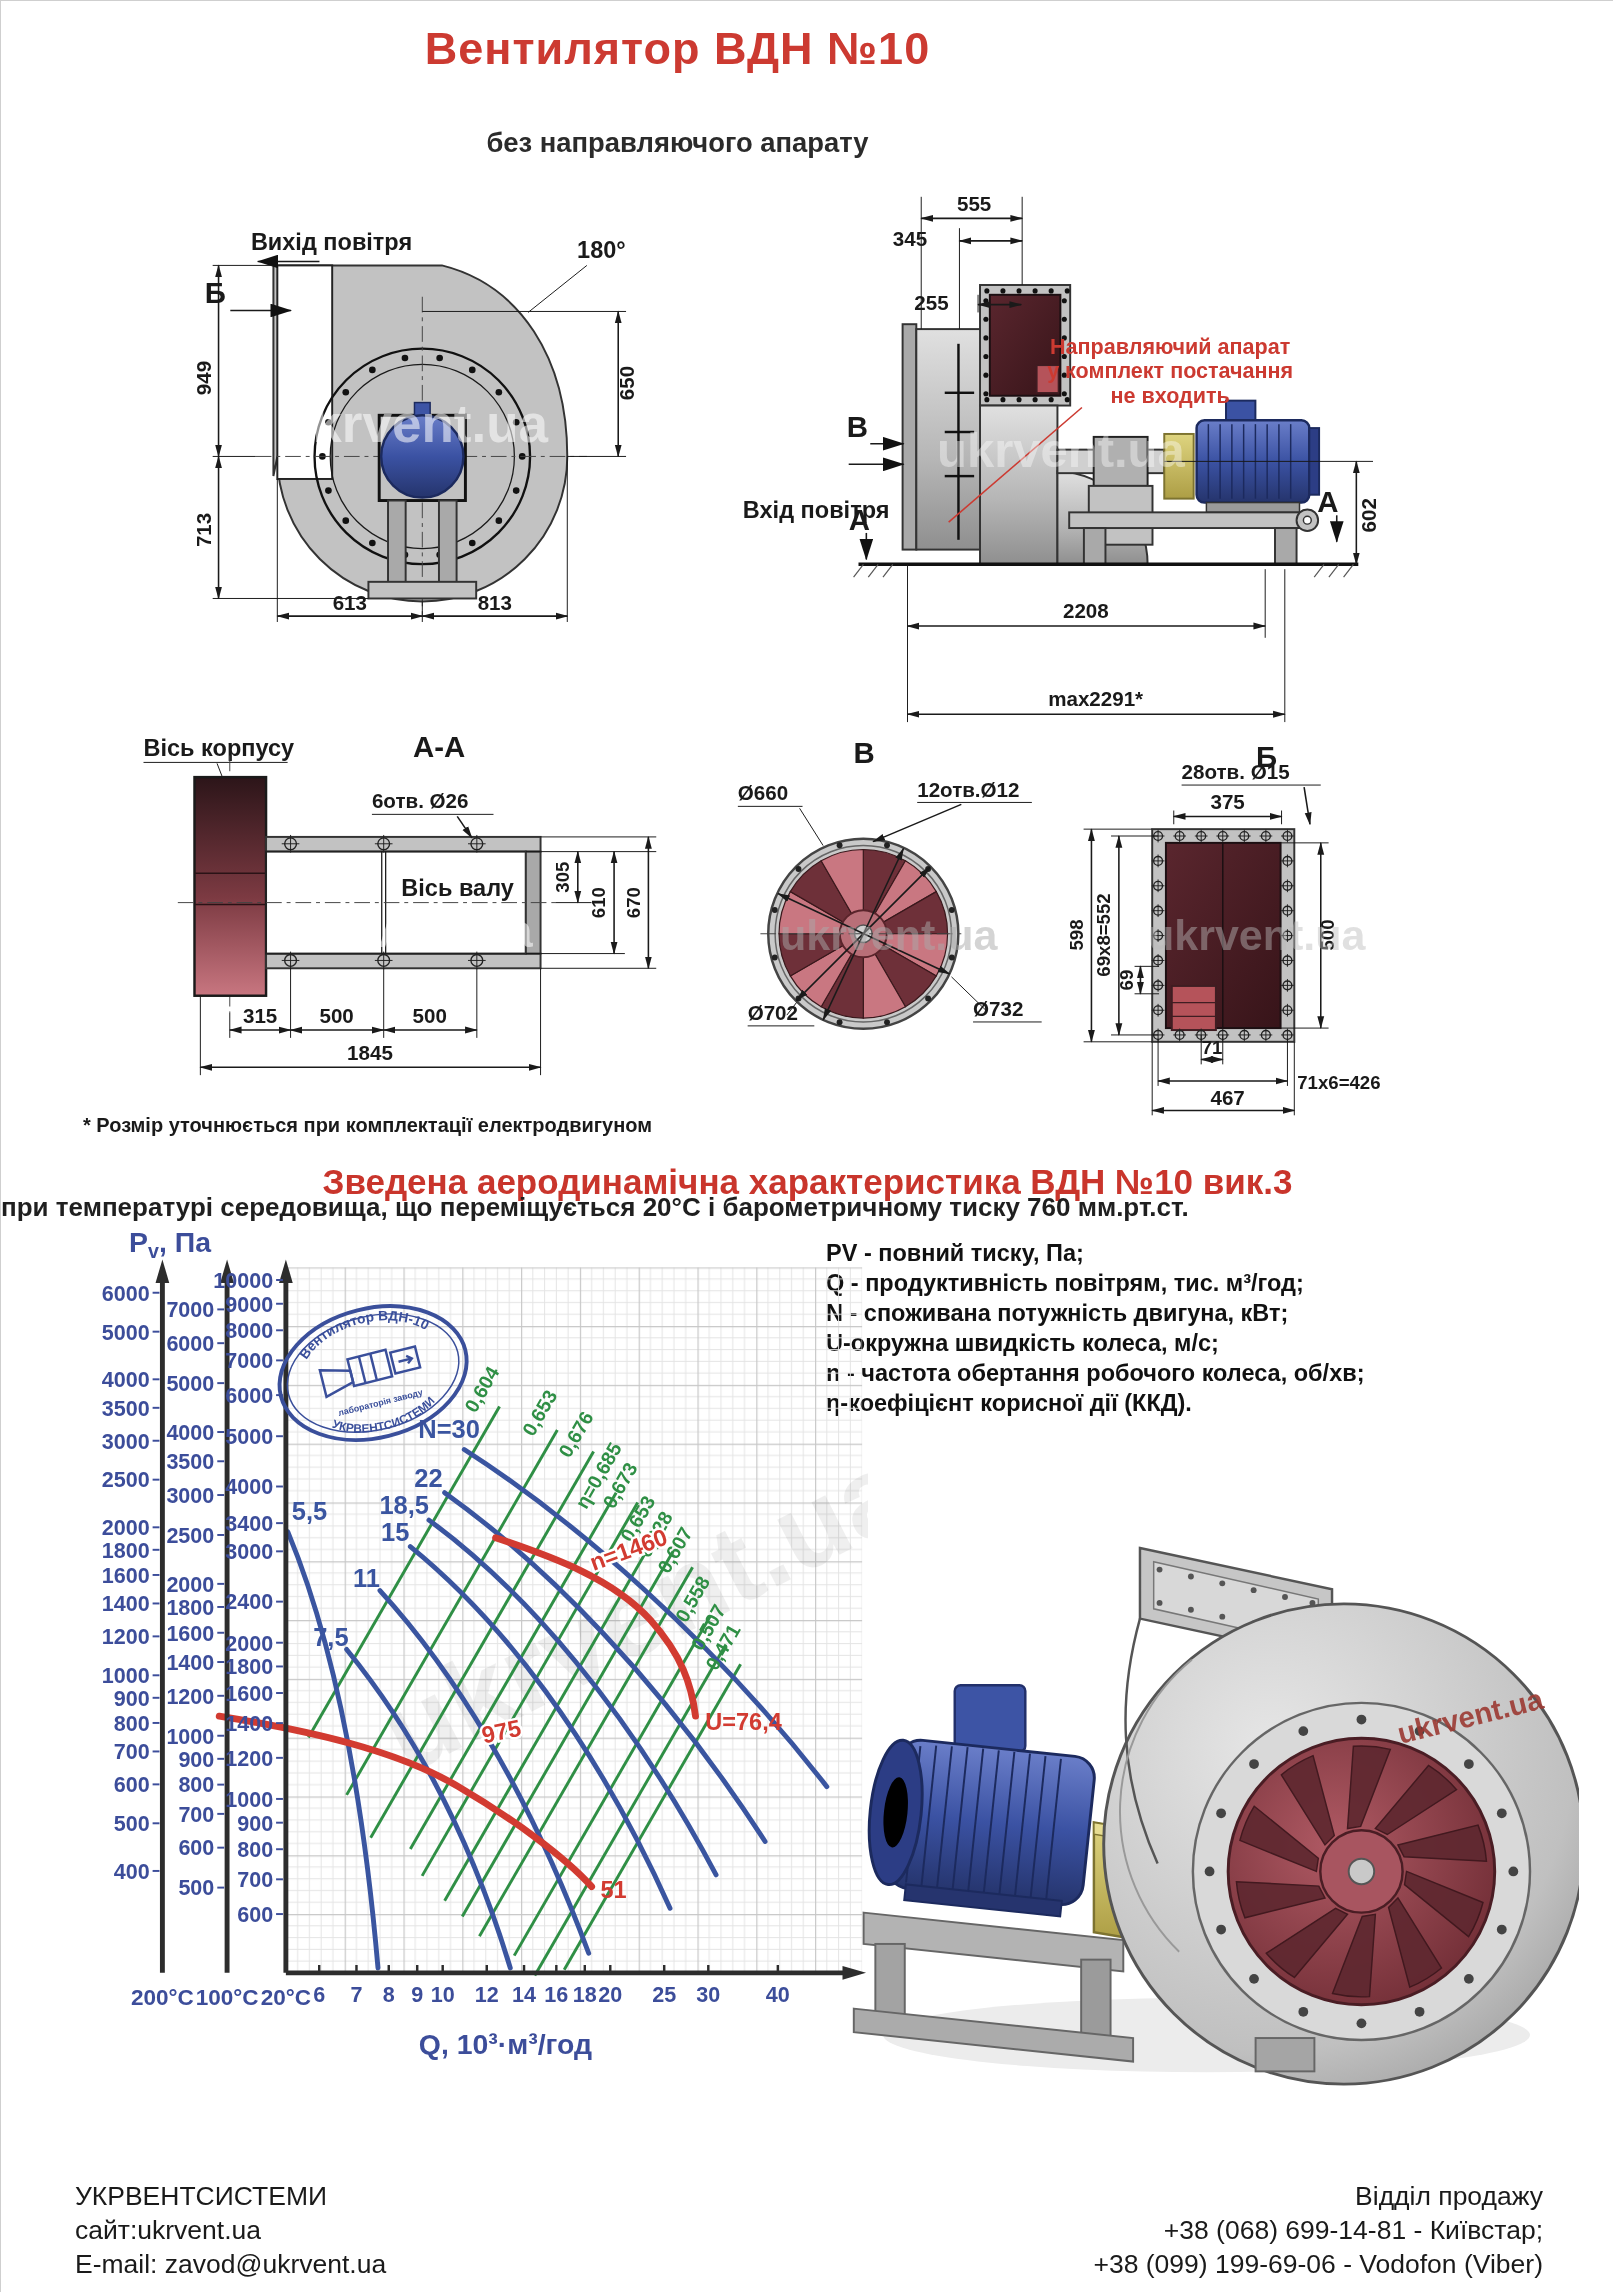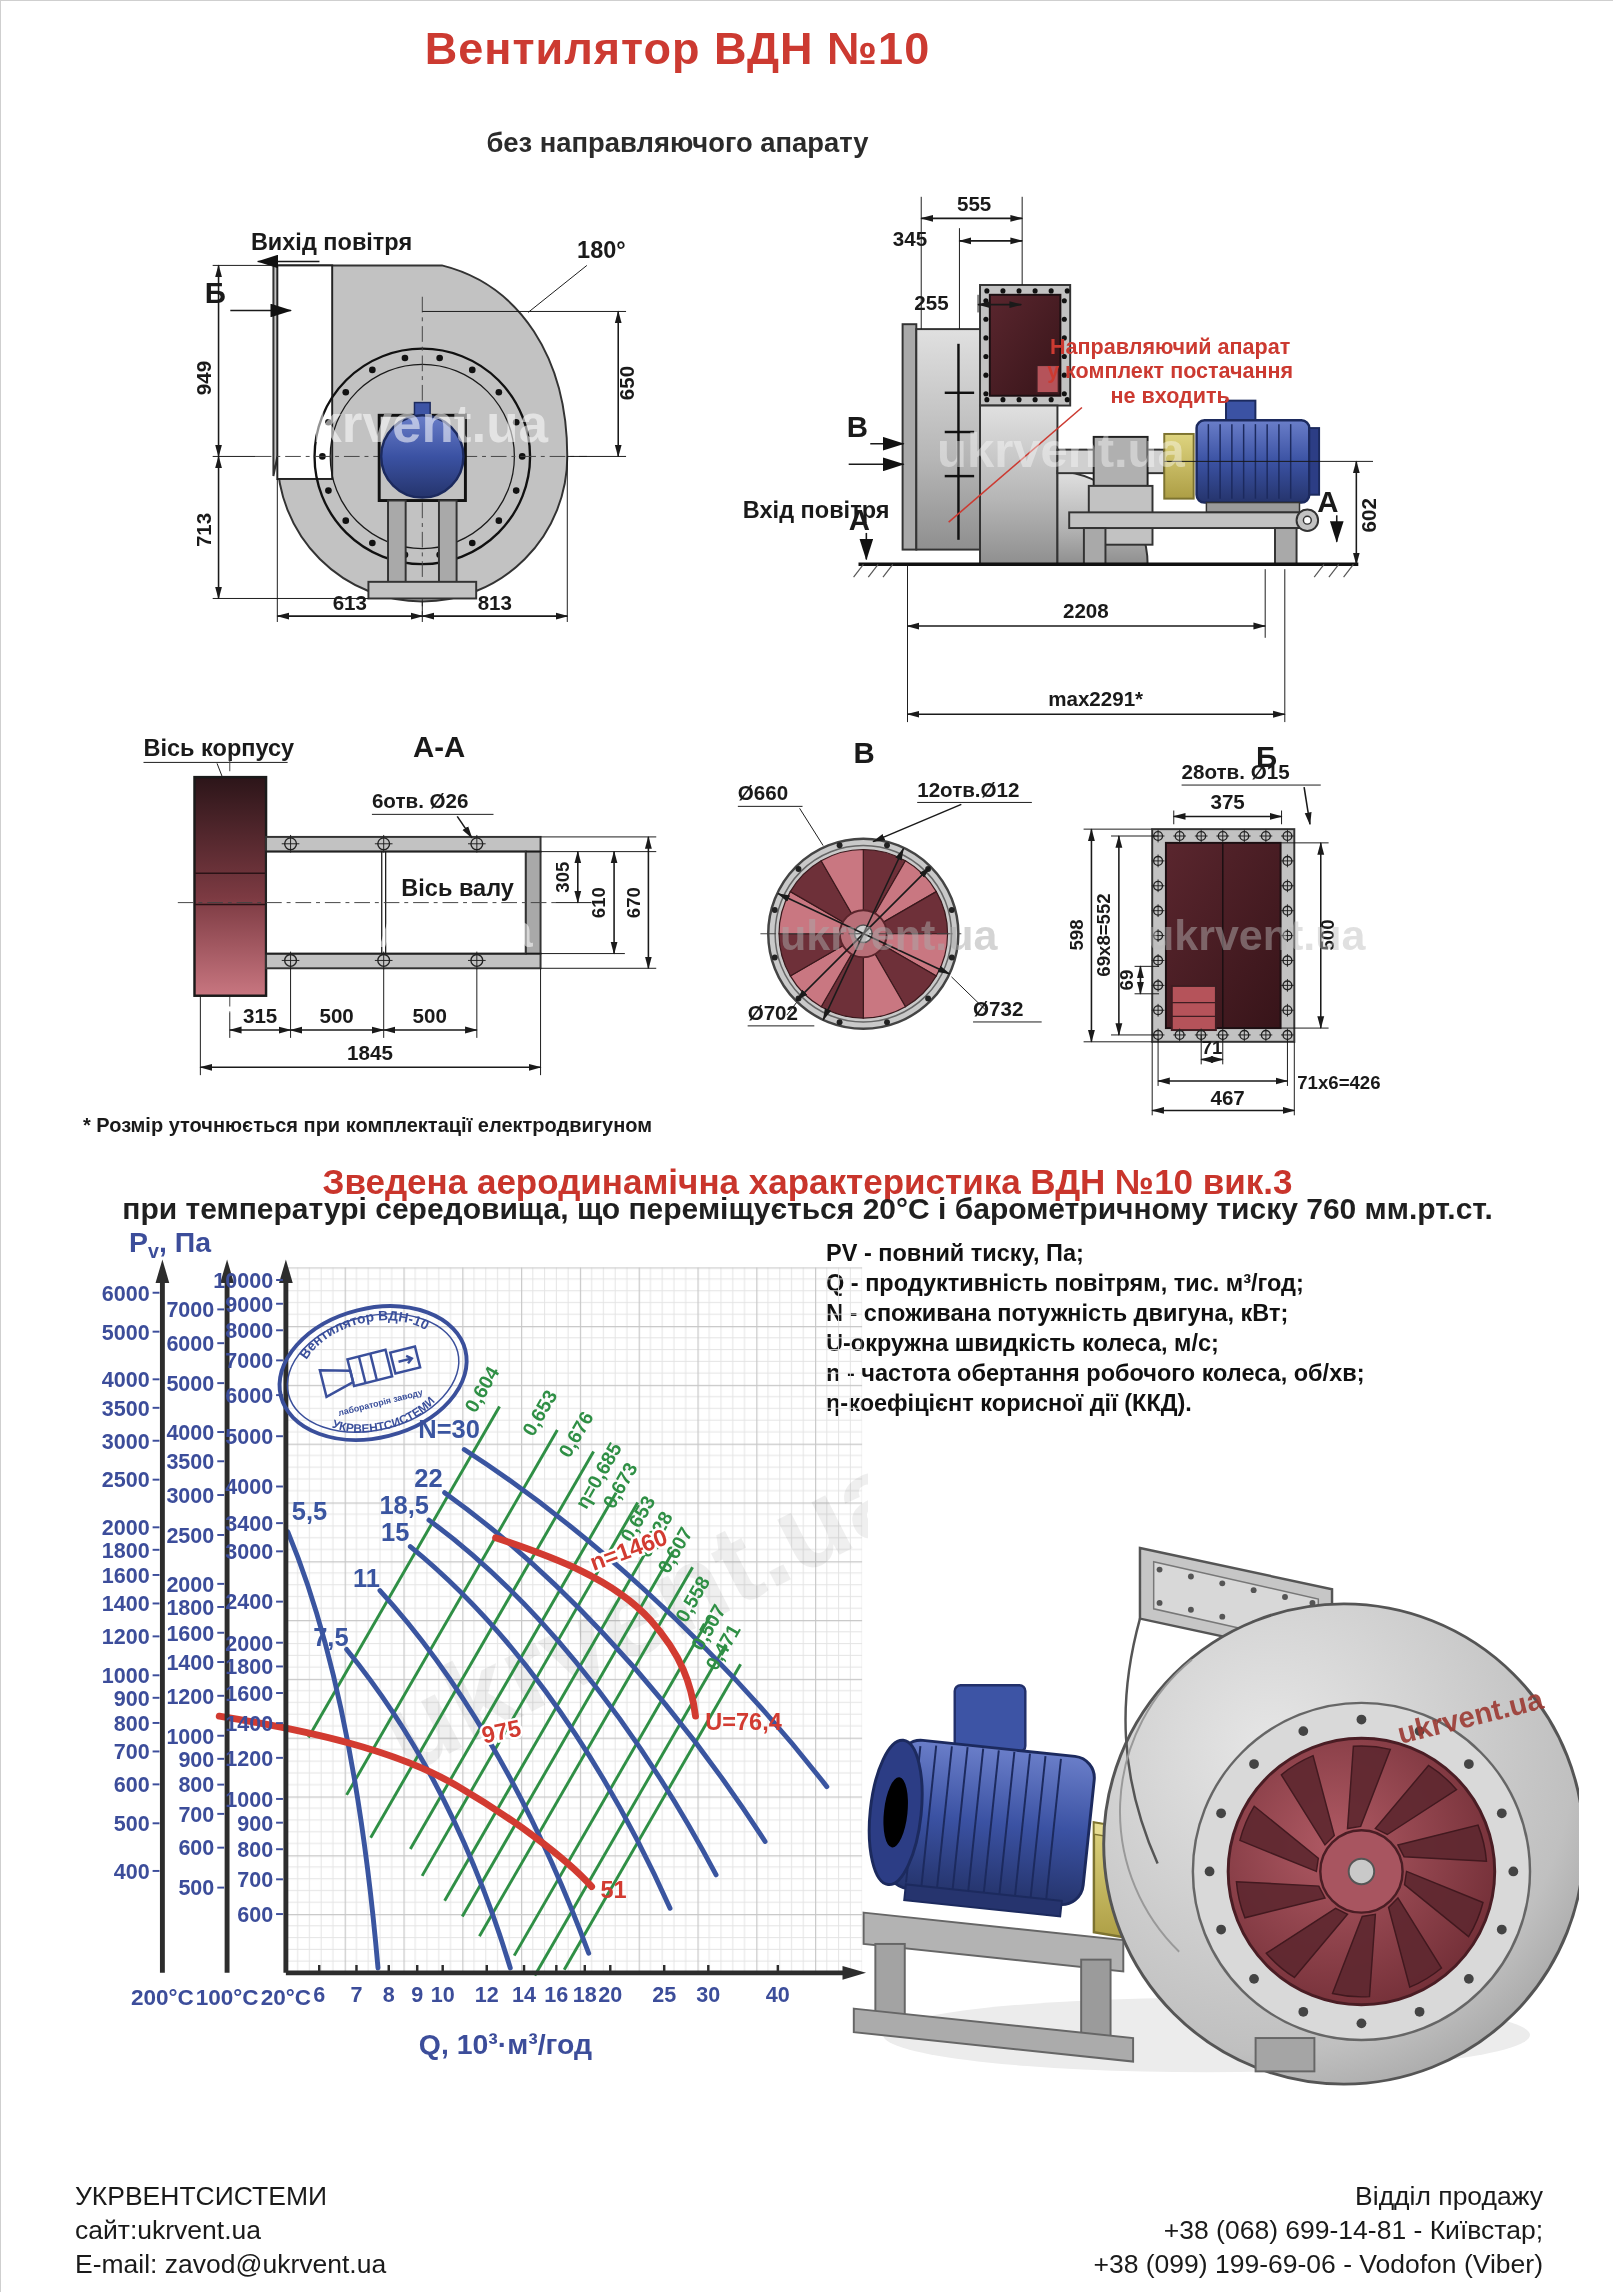--- a/index.html
+++ b/index.html
@@ -5,21 +5,21 @@
   html,body{margin:0;padding:0;background:#888;}
   .page{position:relative;width:1613px;height:2293px;background:#ffffff;overflow:hidden;
         font-family:"Liberation Sans",sans-serif;border:1px solid #cfcfcf;margin:0 auto;}
   .abs{position:absolute;}
   .hdr{left:0;width:1353px;text-align:center;}
   .title{top:21.6px;font-size:45px;font-weight:bold;color:#cc3a31;letter-spacing:1px;}
   .sub1{top:76px;font-size:27.4px;font-weight:bold;color:#2b2b2b;}
   .sub2{top:110px;font-size:27.4px;font-weight:bold;color:#2b2b2b;margin-top:16px;}
   .footnote{left:82px;top:1113px;font-size:20px;font-weight:bold;color:#1a1a1a;}
   .chtitle{left:0;width:1613px;top:1149px;text-align:center;font-size:35px;font-weight:bold;color:#c9352c;margin-top:12px;}
-  .chsub{left:0;width:1613px;top:1191px;text-align:center;font-size:30px;font-weight:bold;color:#1f1f1f;}
+  .chsub{left:0;width:1613px;top:1191px;font-size:26px;font-weight:bold;color:#1f1f1f;}
   .legend{left:825px;top:1237px;font-size:23.5px;font-weight:bold;color:#111;line-height:30px;white-space:nowrap;}
   .footer-l{left:74px;top:2178px;font-size:26.5px;color:#1a1a1a;line-height:34px;}
   .footer-r{right:71px;top:2178px;font-size:26.5px;color:#1a1a1a;line-height:34px;text-align:right;}
   .wm{color:#ffffff;opacity:.55;font-weight:bold;pointer-events:none;}
   svg text{font-family:"Liberation Sans",sans-serif;}
   .dim{font-size:21px;font-weight:bold;fill:#1a1a1a;}
   .dimS{font-size:19px;font-weight:bold;fill:#1a1a1a;}
   .lab{font-size:24px;font-weight:bold;fill:#1a1a1a;}
   .sect{font-size:30px;font-weight:bold;fill:#1a1a1a;}
   .noteR{font-size:22px;font-weight:bold;fill:#cc3a31;}

